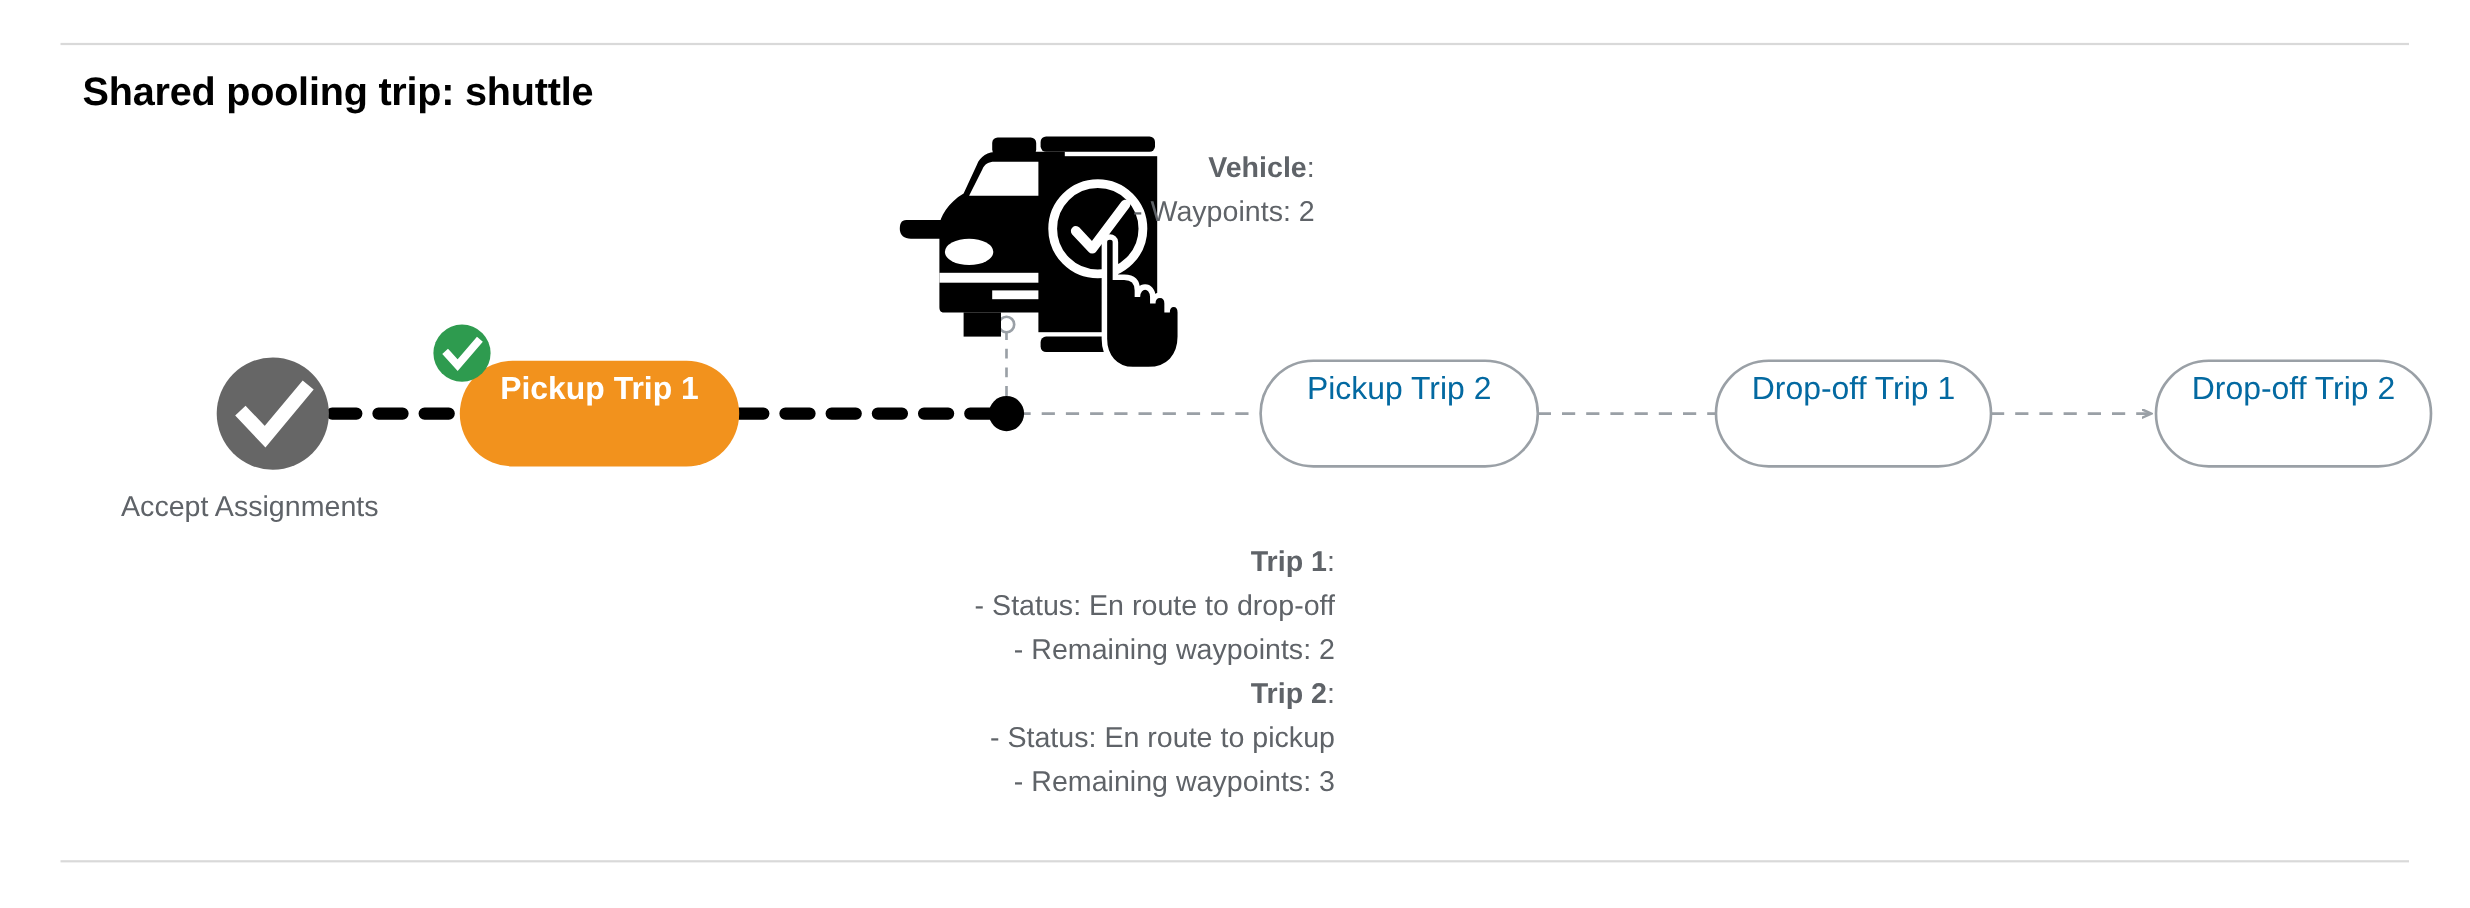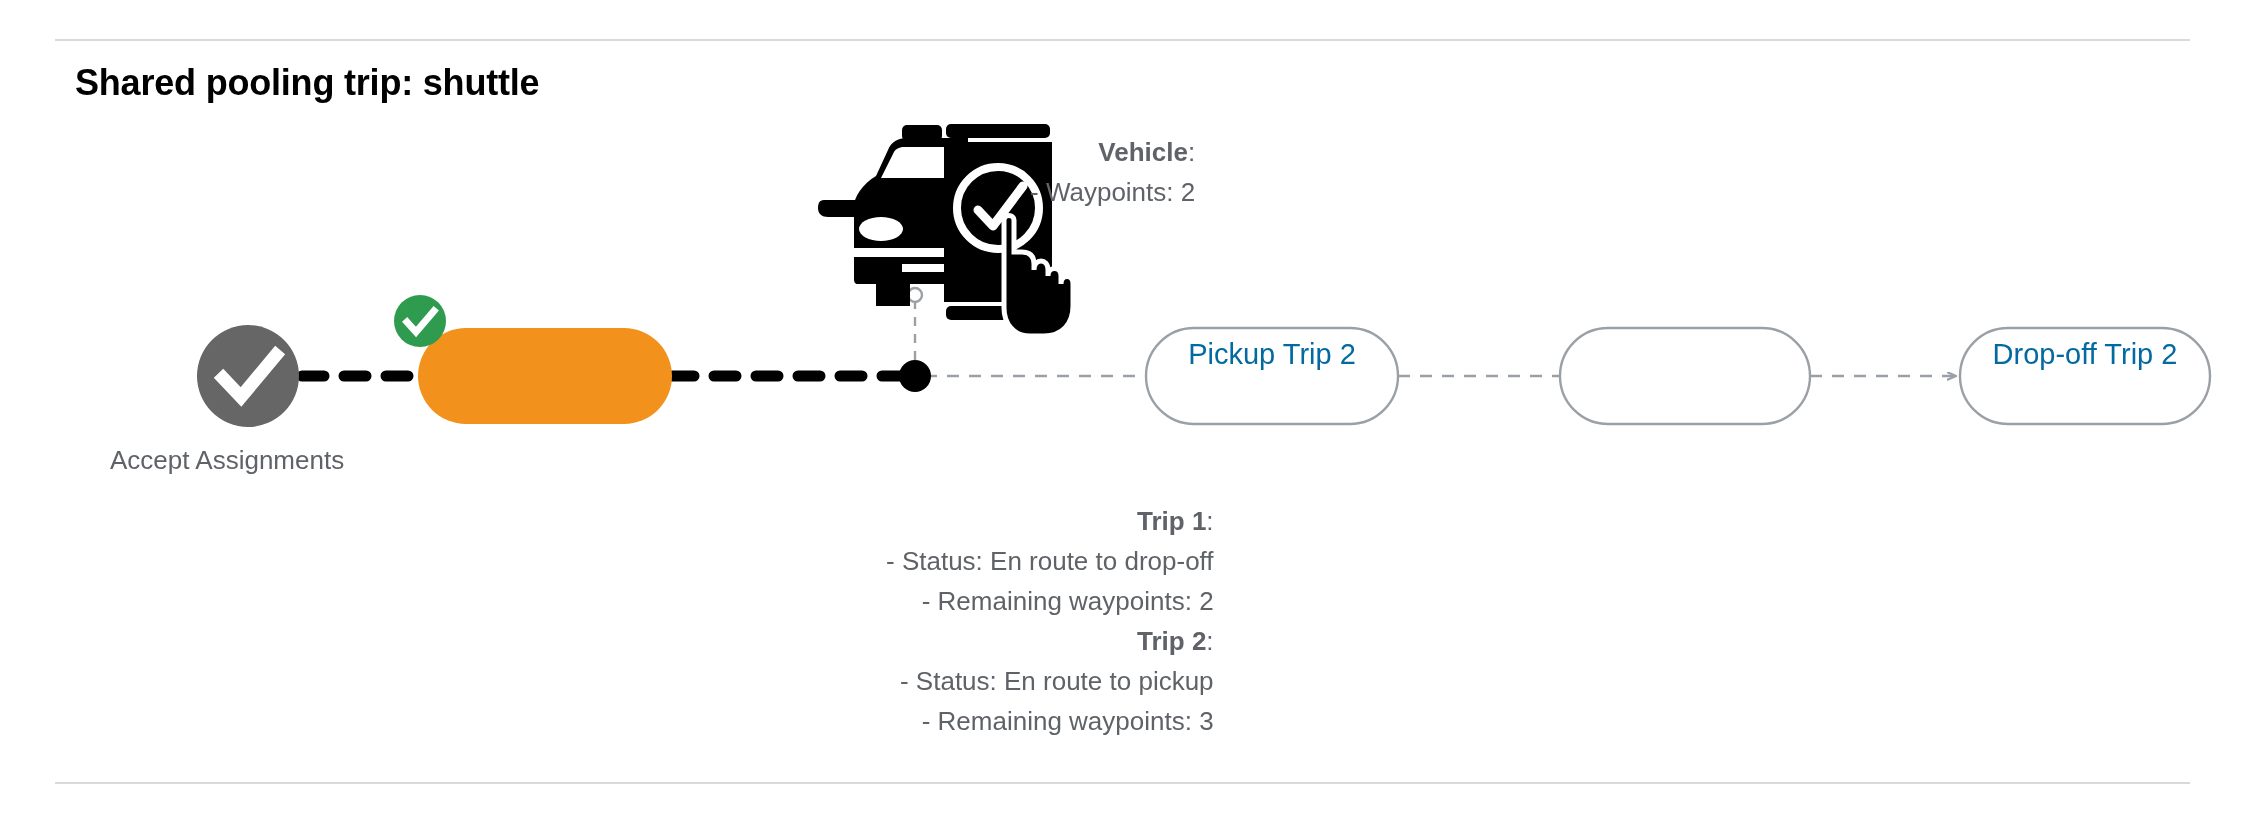--- a/index.html
+++ b/index.html
@@ -87,21 +87,21 @@
     position: absolute;
     color: #5f6368;
     font-size: 26px;
     line-height: 40px;
     white-space: nowrap;
   }
   .annotation .lead { font-weight: 700; color: #5f6368; }
   .annotation .lead-colon { font-weight: 400; }
 
   .annotation.vehicle { left: 1030px; top: 132px; }
-  .annotation.trips   { left: 886px;  top: 490px; margin-top: 11px; }
+  .annotation.trips   { left: 886px;  top: 490px; }
 
   .annotation .row { display: block; text-align: right; }
 </style>
 </head>
 <body>
 
 <div class="page">
 
   <div class="divider top"></div>
   <div class="divider bottom"></div>
@@ -197,26 +197,34 @@
                C255,200 244,212 226,212 L212,212
                C196,212 186,200 186,184 Z" fill="none" stroke="#ffffff" stroke-width="5"></path>
     </g>
   </svg>
 
   <div class="node-caption accept">
     <span class="row">Accept</span>
     <span class="row">Assignments</span>
   </div>
 
+  <div class="pill-text active" style="left:418px; top:333px; width:254px;">
+    <span class="row">Pickup</span>
+    <span class="row">Trip 1</span>
+  </div>
 
   <div class="pill-text inactive" style="left:1146px; top:333px; width:252px;">
     <span class="row">Pickup</span>
     <span class="row">Trip 2</span>
   </div>
 
+  <div class="pill-text inactive" style="left:1560px; top:333px; width:250px;">
+    <span class="row">Drop-off</span>
+    <span class="row">Trip 1</span>
+  </div>
 
   <div class="pill-text inactive" style="left:1960px; top:333px; width:250px;">
     <span class="row">Drop-off</span>
     <span class="row">Trip 2</span>
   </div>
 
   <div class="annotation vehicle">
     <span class="row"><span class="lead">Vehicle</span><span class="lead-colon">:</span></span>
     <span class="row">- Waypoints: 2</span>
   </div>

